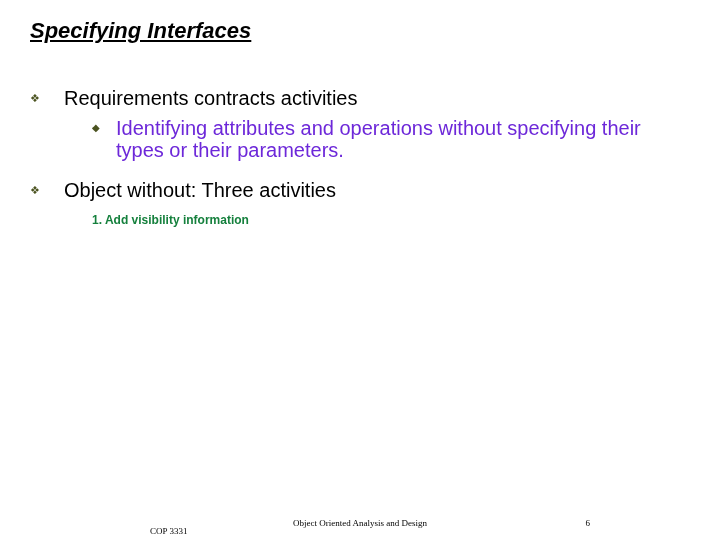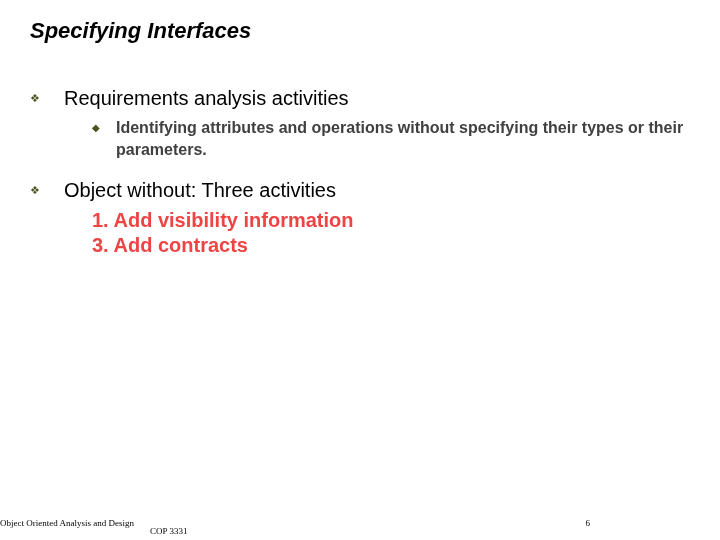--- a/index.html
+++ b/index.html
@@ -18,20 +18,21 @@
     box-sizing: border-box;
   }
   .title {
     position: absolute;
     top: 18px;
     left: 30px;
     font-size: 22px;
     font-weight: bold;
     font-style: italic;
     color: #000000;
+    text-decoration: underline;
   }
   .content {
     position: absolute;
     top: 85px;
     left: 30px;
     right: 30px;
   }
   .level1 {
     display: flex;
     align-items: flex-start;
@@ -56,96 +57,93 @@
     margin-bottom: 6px;
   }
   .level2 .bullet {
     flex: 0 0 auto;
     width: 24px;
     font-size: 10px;
     color: #4b5320;
     line-height: 22px;
   }
   .level2 .text {
-    font-size: 16px;
-    font-weight: bold;
+    font-size: 20px;
+    font-weight: normal;
     line-height: 22px;
-    color: #404040;
+    color: #6d28d9;
   }
   .spacer {
     height: 10px;
   }
   .numbered {
     margin-left: 62px;
     margin-bottom: 3px;
   }
   .numbered .text {
-    font-size: 20px;
+    font-size: 12px;
     font-weight: bold;
     line-height: 22px;
-    color: #ef4444;
+    color: #15803d;
   }
   .footer {
     position: absolute;
     bottom: 22px;
     left: 0;
     width: 720px;
     display: flex;
     font-size: 9px;
     font-family: "Times New Roman", Times, serif;
     color: #000000;
   }
   .footer-left {
     position: absolute;
     left: 150px;
     margin-top: 8px;
   }
   .footer-center {
     position: absolute;
     left: 0;
     width: 720px;
-    text-align: left;
+    text-align: center;
   }
   .footer-right {
     position: absolute;
     right: 130px;
   }
 </style>
 </head>
 <body>
 
 <div class="slide">
 
   <div class="title">Specifying Interfaces</div>
 
   <div class="content">
 
     <div class="level1">
       <span class="bullet">❖</span>
-      <span class="text">Requirements analysis activities</span>
+      <span class="text">Requirements contracts activities</span>
     </div>
 
     <div class="level2">
       <span class="bullet">◆</span>
       <span class="text">Identifying attributes and operations without specifying their types or their parameters.</span>
     </div>
 
     <div class="spacer"></div>
 
     <div class="level1">
       <span class="bullet">❖</span>
       <span class="text">Object without: Three activities</span>
     </div>
 
     <div class="numbered">
       <span class="text">1. <span>Add visibility information</span></span>
     </div>
-    <div class="numbered">
-      <span class="text">3. <span>Add contracts</span></span>
-    </div>
 
   </div>
 
   <div class="footer">
     <span class="footer-left">COP 3331</span>
     <span class="footer-center">Object Oriented Analysis and Design</span>
     <span class="footer-right">6</span>
   </div>
 
 </div>

